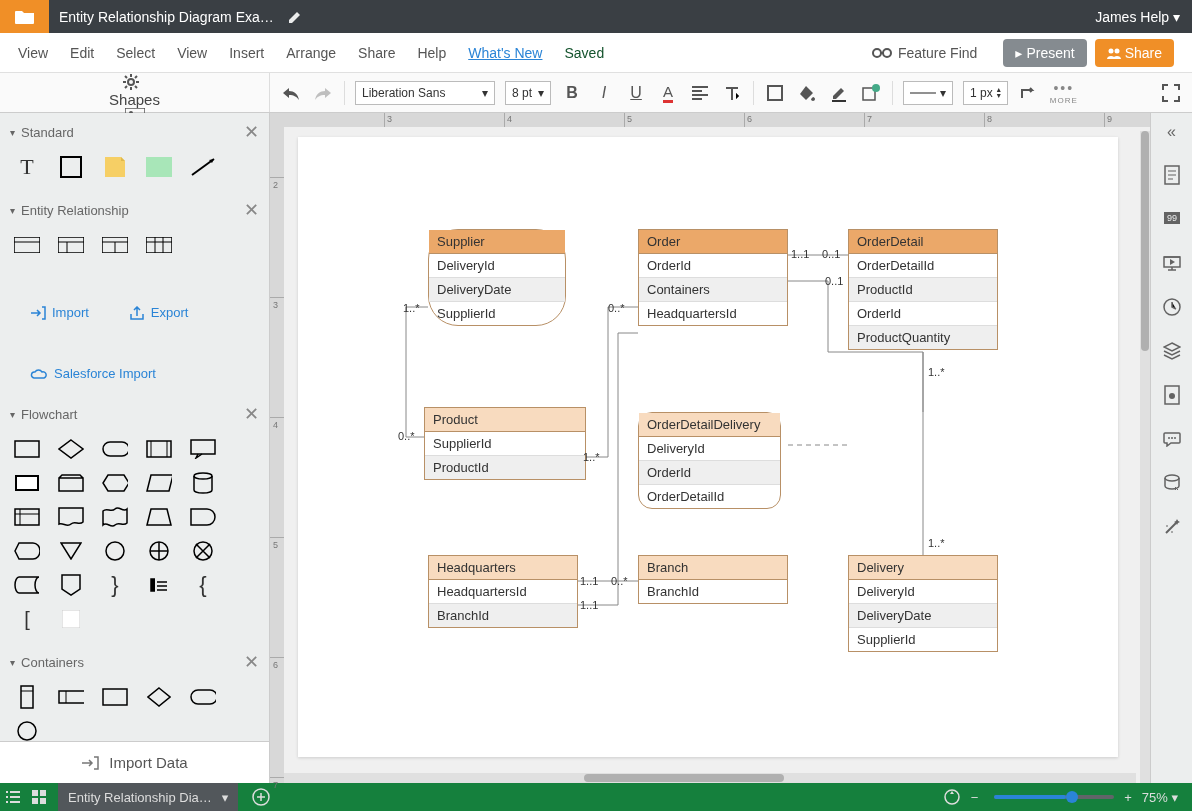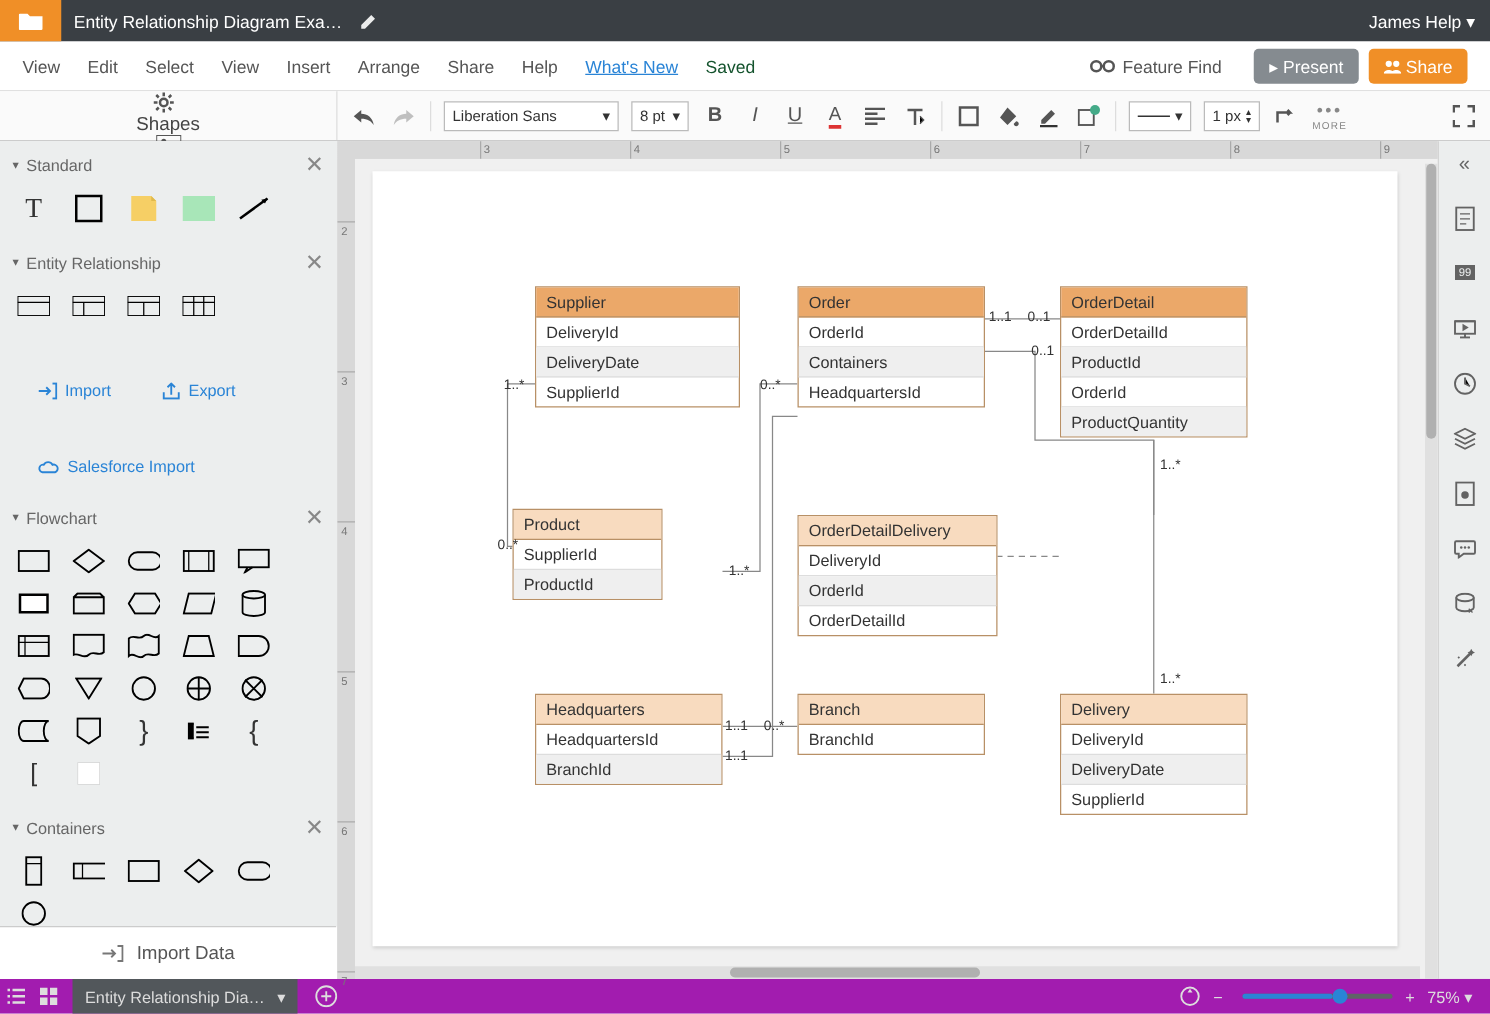--- a/index.html
+++ b/index.html
@@ -73,21 +73,21 @@
 
 
 .clabel { position: absolute; font-size: 11px; color: #333; background: transparent; }
 
 
 .right-rail { width: 42px; background: #eceeee; border-left: 1px solid #ccc; display: flex; flex-direction: column; align-items: center; gap: 24px; padding-top: 10px; }
 .right-rail .collapse { font-size: 16px; color: #666; cursor:pointer; }
 .right-rail .ricon { width: 20px; height: 20px; color: #636363; cursor: pointer; display:flex; align-items:center; justify-content:center; }
 
 
-.bottombar { height: 28px; background: #a21caf; display: flex; align-items: center; color: #ddd; font-size: 13px; }
+.bottombar { height: 28px; background: #15803d; display: flex; align-items: center; color: #ddd; font-size: 13px; }
 .bottombar .tab { background: #52575b; height: 100%; display: flex; align-items: center; padding: 0 10px; margin-left: 6px; cursor: pointer; }
 .bottombar .bicon { width: 26px; display: flex; justify-content: center; cursor: pointer; }
 .bottombar .bspacer { flex: 1; }
 .bottombar .zoom-slider { width: 120px; height: 4px; background: #606468; border-radius: 2px; margin: 0 10px; position: relative; }
 .bottombar .zoom-slider .fill { position:absolute; left:0; top:0; bottom:0; width: 60%; background: #2a84d6; border-radius:2px; }
 .bottombar .zoom-slider .knob { position:absolute; left:60%; top:-4px; width:12px; height:12px; background:#2a84d6; border-radius:50%; }
 
 svg { display: block; }
 .scrollbar-v { position:absolute; right:0; top:18px; bottom:0; width:10px; background:#e0e0e0; }
 .scrollbar-v .thumb { position:absolute; left:1px; right:1px; top:0; height:220px; background:#b0b0b0; border-radius:4px; }
@@ -587,45 +587,45 @@
           <path d="M130 170 L108 170 L108 300 L130 300" fill="none" stroke="#888" stroke-width="1"></path>
           <path d="M280 320 L310 320 L310 170 L340 170" fill="none" stroke="#888" stroke-width="1"></path>
           <path d="M490 118 L550 118" fill="none" stroke="#888" stroke-width="1"></path>
           <path d="M490 144 L530 144 L530 215 L550 215" fill="none" stroke="#888" stroke-width="1"></path>
           <path d="M490 308 L550 308" fill="none" stroke="#888" stroke-width="1" stroke-dasharray="5,4"></path>
           <path d="M625 275 L625 215 L550 215" fill="none" stroke="#888" stroke-width="1"></path>
           <path d="M625 215 L625 418" fill="none" stroke="#888" stroke-width="1"></path>
           <path d="M280 444 L340 444" fill="none" stroke="#888" stroke-width="1"></path>
           <path d="M280 468 L320 468 L320 196 L340 196" fill="none" stroke="#888" stroke-width="1"></path>
         </svg>
-    <div class="entity orange" style="left: 130px; top: 92px; width: 164px;">
+    <div class="entity orange" style="left: 130px; top: 92px; width: 138px; border-radius: 30px;">
           <div class="etitle">Supplier</div>
           <div class="erow">DeliveryId</div>
           <div class="erow">DeliveryDate</div>
           <div class="erow">SupplierId</div>
         </div>
         <div class="entity orange" style="left: 340px; top: 92px; width: 150px;">
           <div class="etitle">Order</div>
           <div class="erow">OrderId</div>
           <div class="erow">Containers</div>
           <div class="erow">HeadquartersId</div>
         </div>
         <div class="entity orange" style="left: 550px; top: 92px; width: 150px;">
           <div class="etitle">OrderDetail</div>
           <div class="erow">OrderDetailId</div>
           <div class="erow">ProductId</div>
           <div class="erow">OrderId</div>
           <div class="erow">ProductQuantity</div>
         </div>
-        <div class="entity peach" style="left: 112px; top: 270px; width: 120px;">
+        <div class="entity peach" style="left: 126px; top: 270px; width: 162px;">
           <div class="etitle">Product</div>
           <div class="erow">SupplierId</div>
           <div class="erow">ProductId</div>
         </div>
-        <div class="entity peach" style="left: 340px; top: 275px; width: 160px;">
+        <div class="entity peach" style="left: 340px; top: 275px; width: 143px; border-radius: 14px;">
           <div class="etitle">OrderDetailDelivery</div>
           <div class="erow">DeliveryId</div>
           <div class="erow">OrderId</div>
           <div class="erow">OrderDetailId</div>
         </div>
         <div class="entity peach" style="left: 130px; top: 418px; width: 150px;">
           <div class="etitle">Headquarters</div>
           <div class="erow">HeadquartersId</div>
           <div class="erow">BranchId</div>
         </div>

